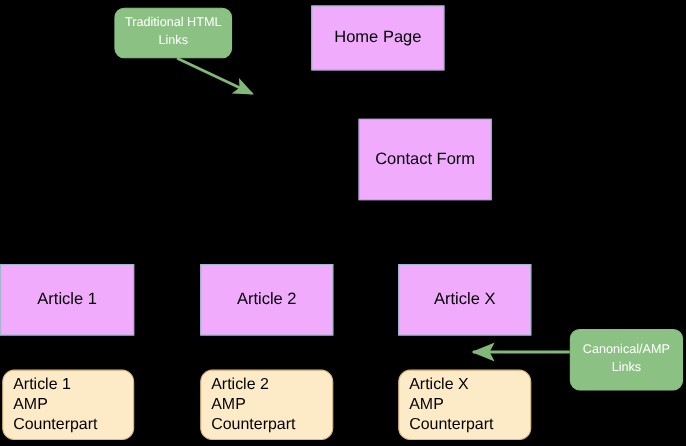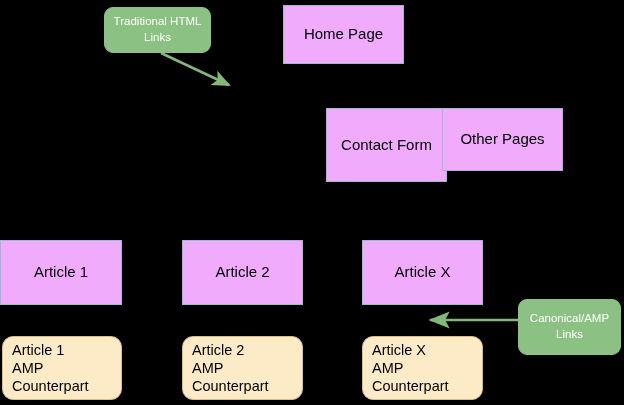--- a/index.html
+++ b/index.html
@@ -75,21 +75,20 @@
     <line x1="161" y1="53" x2="229" y2="85" stroke="#82b878" stroke-width="2.6" marker-end="url(#arrowhead-diag)"></line>
     <line x1="518" y1="320" x2="430" y2="320" stroke="#82b878" stroke-width="2.6" marker-end="url(#arrowhead-left)"></line>
   </svg>
 
   <div class="node callout" style="left:104px; top:7px; width:107px; height:46px;">Traditional HTML
 Links</div>
 
   <div class="node page-box" style="left:283px; top:5px; width:121px; height:59px;">Home Page</div>
 
   <div class="node page-box" style="left:282px; top:108px; width:121px; height:74px;margin-left:44px;">Contact Form</div>
-  <div class="node page-box" style="left:442px; top:108px; width:121px; height:63px;">Other Pages</div>
 
   <div class="node page-box" style="left:0px; top:240px; width:122px; height:65px;">Article 1</div>
   <div class="node page-box" style="left:182px; top:240px; width:121px; height:65px;">Article 2</div>
   <div class="node page-box" style="left:362px; top:240px; width:121px; height:65px;">Article X</div>
 
   <div class="node amp-box" style="left:2px; top:336px; width:120px; height:64px;">Article 1
 AMP
 Counterpart</div>
   <div class="node amp-box" style="left:182px; top:336px; width:121px; height:64px;">Article 2
 AMP

